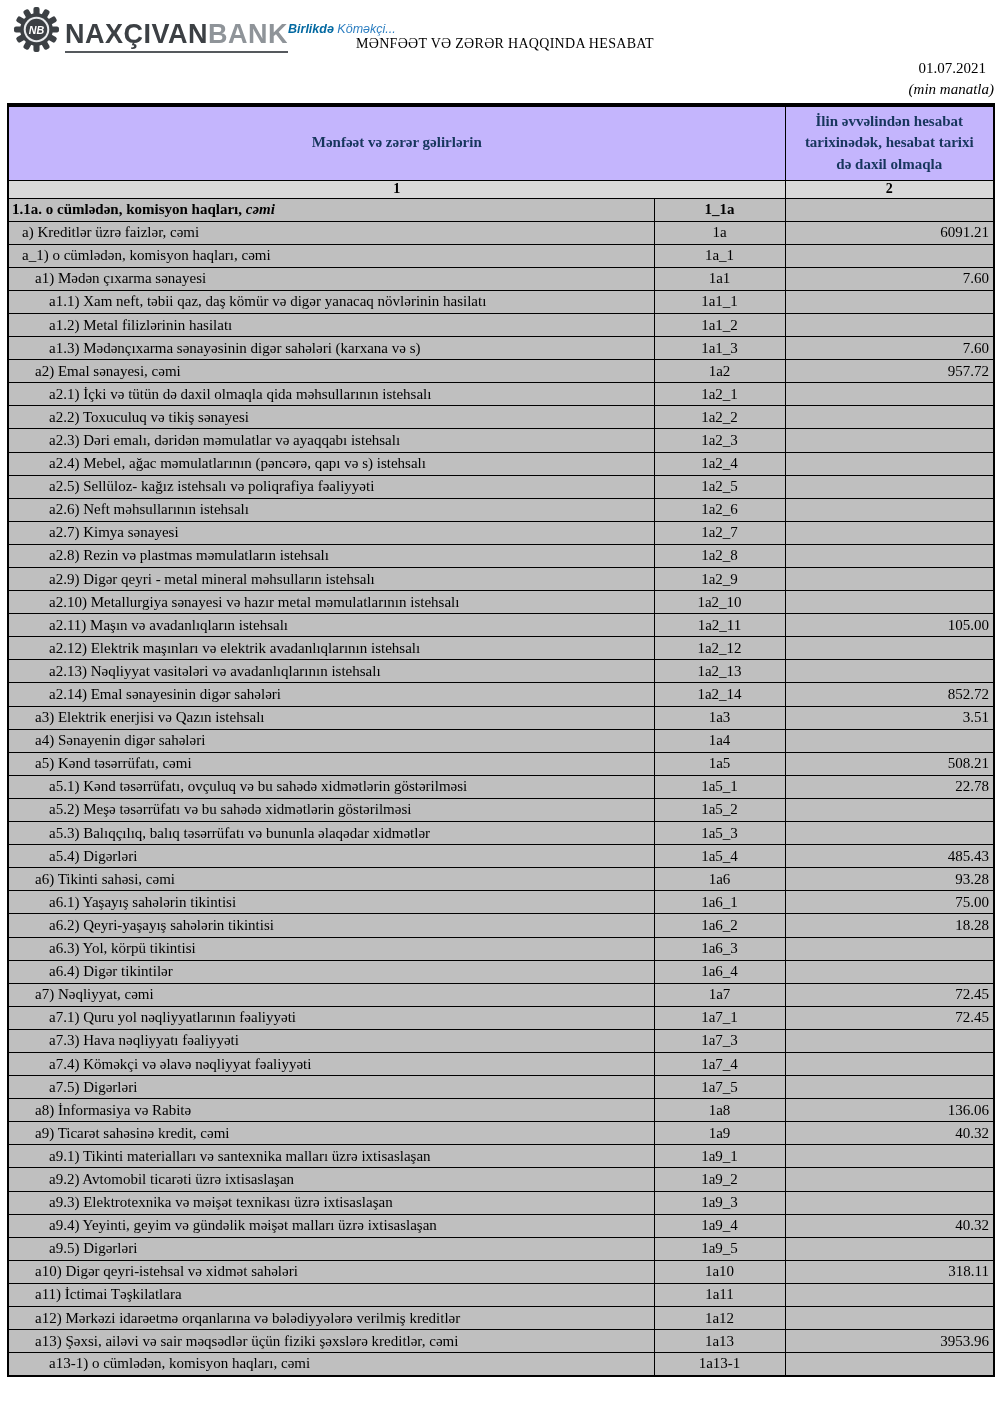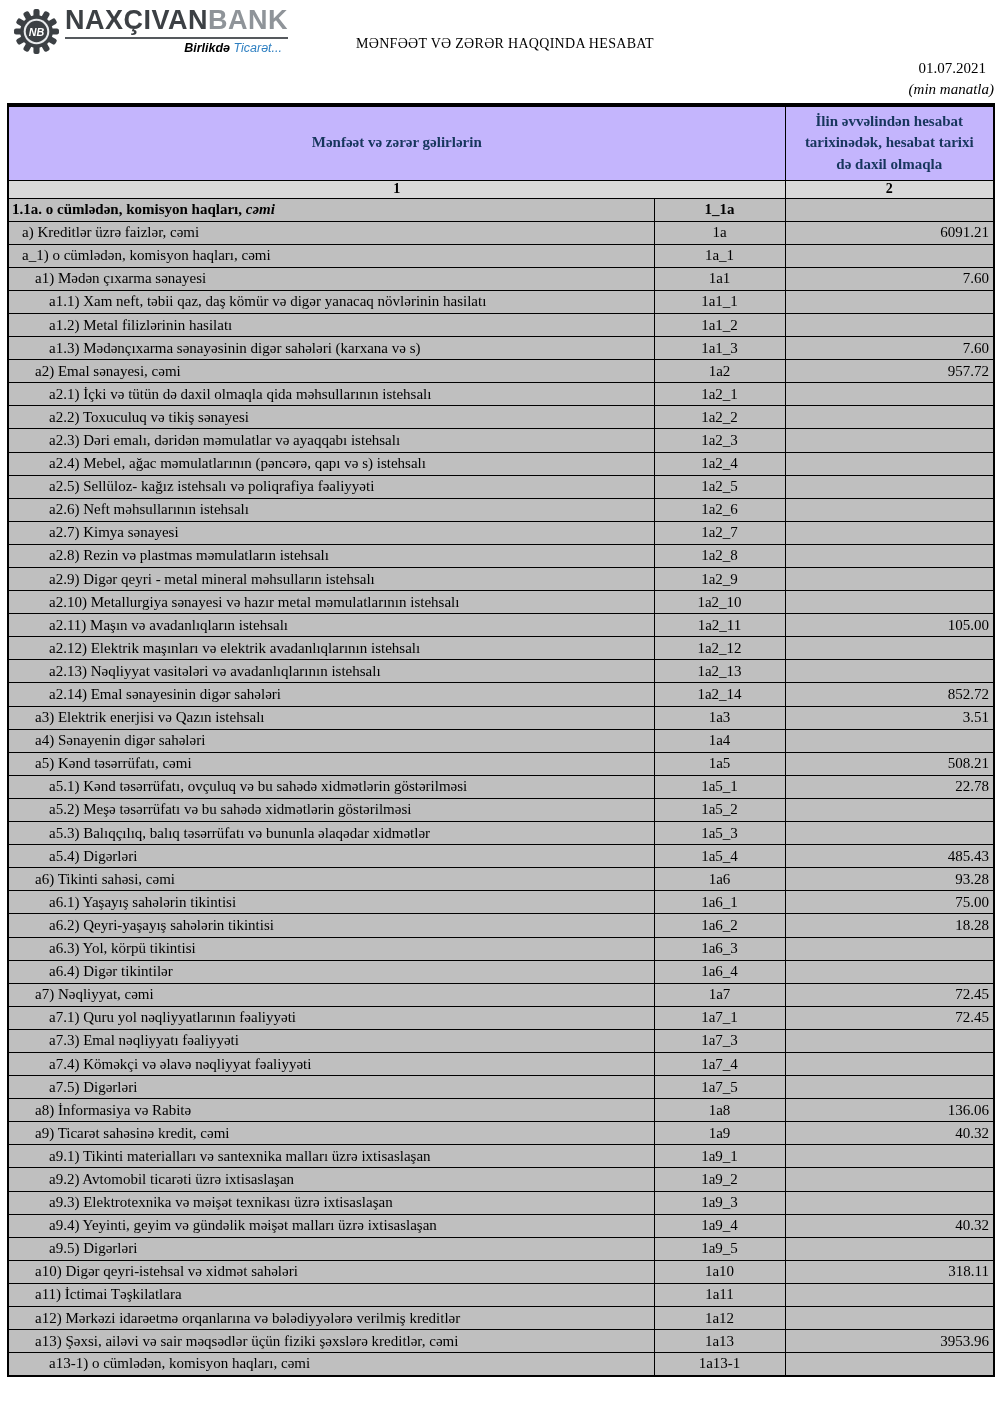--- a/index.html
+++ b/index.html
@@ -7,34 +7,34 @@
   body {
     width: 1000px;
     font-family: "Liberation Serif", serif;
     color: #000;
   }
   .page { width: 1000px; position: relative; }
 
   
   .hdr { position: relative; height: 103px; }
   .logo { position: absolute; left: 13px; top: 6px; display: flex; align-items: flex-end; gap: 5px; }
-  .logo-text { display: flex; flex-direction: column; }
+  .logo-text { display: flex; flex-direction: row; }
   .logo-name {
     font-family: "Liberation Sans", sans-serif;
     font-weight: bold; font-size: 27px; line-height: 1.1;
     letter-spacing: 0.5px; color: #3c4044;
     border-bottom: 2px solid #55595d; padding-bottom: 1px;
   }
   .logo-name .bank { color: #8f9499; }
   .logo-tagline {
     font-family: "Liberation Sans", sans-serif;
     font-style: italic; font-size: 12.5px; text-align: right;
     margin-top: 2px; padding-right: 6px;
   }
-  .tag1 { color: #000000; font-weight: bold; }
+  .tag1 { color: #0369a1; font-weight: bold; }
   .tag2 { color: #2e7fc1; }
   .title {
     position: absolute; left: 280px; top: 36px; width: 450px;
     text-align: center; font-weight: normal; font-size: 14px; letter-spacing: 0.3px;
   }
   .date { position: absolute; right: 14px; top: 60px; font-size: 15px; }
   .unit { position: absolute; right: 6px; top: 81px; font-size: 15px; font-style: italic; }
 
   
   table.report {
@@ -81,21 +81,21 @@
           <rect x="20" y="1" width="6" height="44" rx="2" transform="rotate(120 23 23)"></rect>
           <rect x="20" y="1" width="6" height="44" rx="2" transform="rotate(150 23 23)"></rect>
           <circle cx="23" cy="23" r="16"></circle>
         </g>
         <circle cx="23" cy="23" r="12.5" fill="#e9ebed"></circle>
         <circle cx="23" cy="23" r="10.5" fill="#3c4044"></circle>
         <text x="23" y="27" text-anchor="middle" font-family="Liberation Sans, sans-serif" font-size="10.5" font-weight="bold" font-style="italic" fill="#ffffff">NB</text>
       </svg>
       <div class="logo-text">
         <div class="logo-name"><span>NAXÇIVAN</span><span class="bank">BANK</span></div>
-        <div class="logo-tagline"><span class="tag1">Birlikdə</span> <span class="tag2">Ticarət...</span></div>
+        <div class="logo-tagline"><span class="tag1">Birlikdə</span> <span class="tag2">Köməkçi...</span></div>
       </div>
     </div>
     <div class="title">MƏNFƏƏT VƏ ZƏRƏR HAQQINDA HESABAT</div>
     <div class="date">01.07.2021</div>
     <div class="unit">(min manatla)</div>
   </div>
 
   <table class="report">
     <colgroup>
       <col style="width:646px">
@@ -325,21 +325,21 @@
   </tr>
 
   <tr class="ind-3">
     <td class="c-label"><span>a7.1) Quru yol nəqliyyatlarının fəaliyyəti</span><i></i></td>
     <td class="c-code">1a7_1</td>
     <td class="c-value">72.45</td>
   </tr>
 
 
   <tr class="ind-3">
-    <td class="c-label"><span>a7.3) Emal nəqliyyatı fəaliyyəti</span><i></i></td>
+    <td class="c-label"><span>a7.3) Hava nəqliyyatı fəaliyyəti</span><i></i></td>
     <td class="c-code">1a7_3</td>
     <td class="c-value"></td>
   </tr>
 
   <tr class="ind-3">
     <td class="c-label"><span>a7.4) Köməkçi və əlavə nəqliyyat fəaliyyəti</span><i></i></td>
     <td class="c-code">1a7_4</td>
     <td class="c-value"></td>
   </tr>
 

